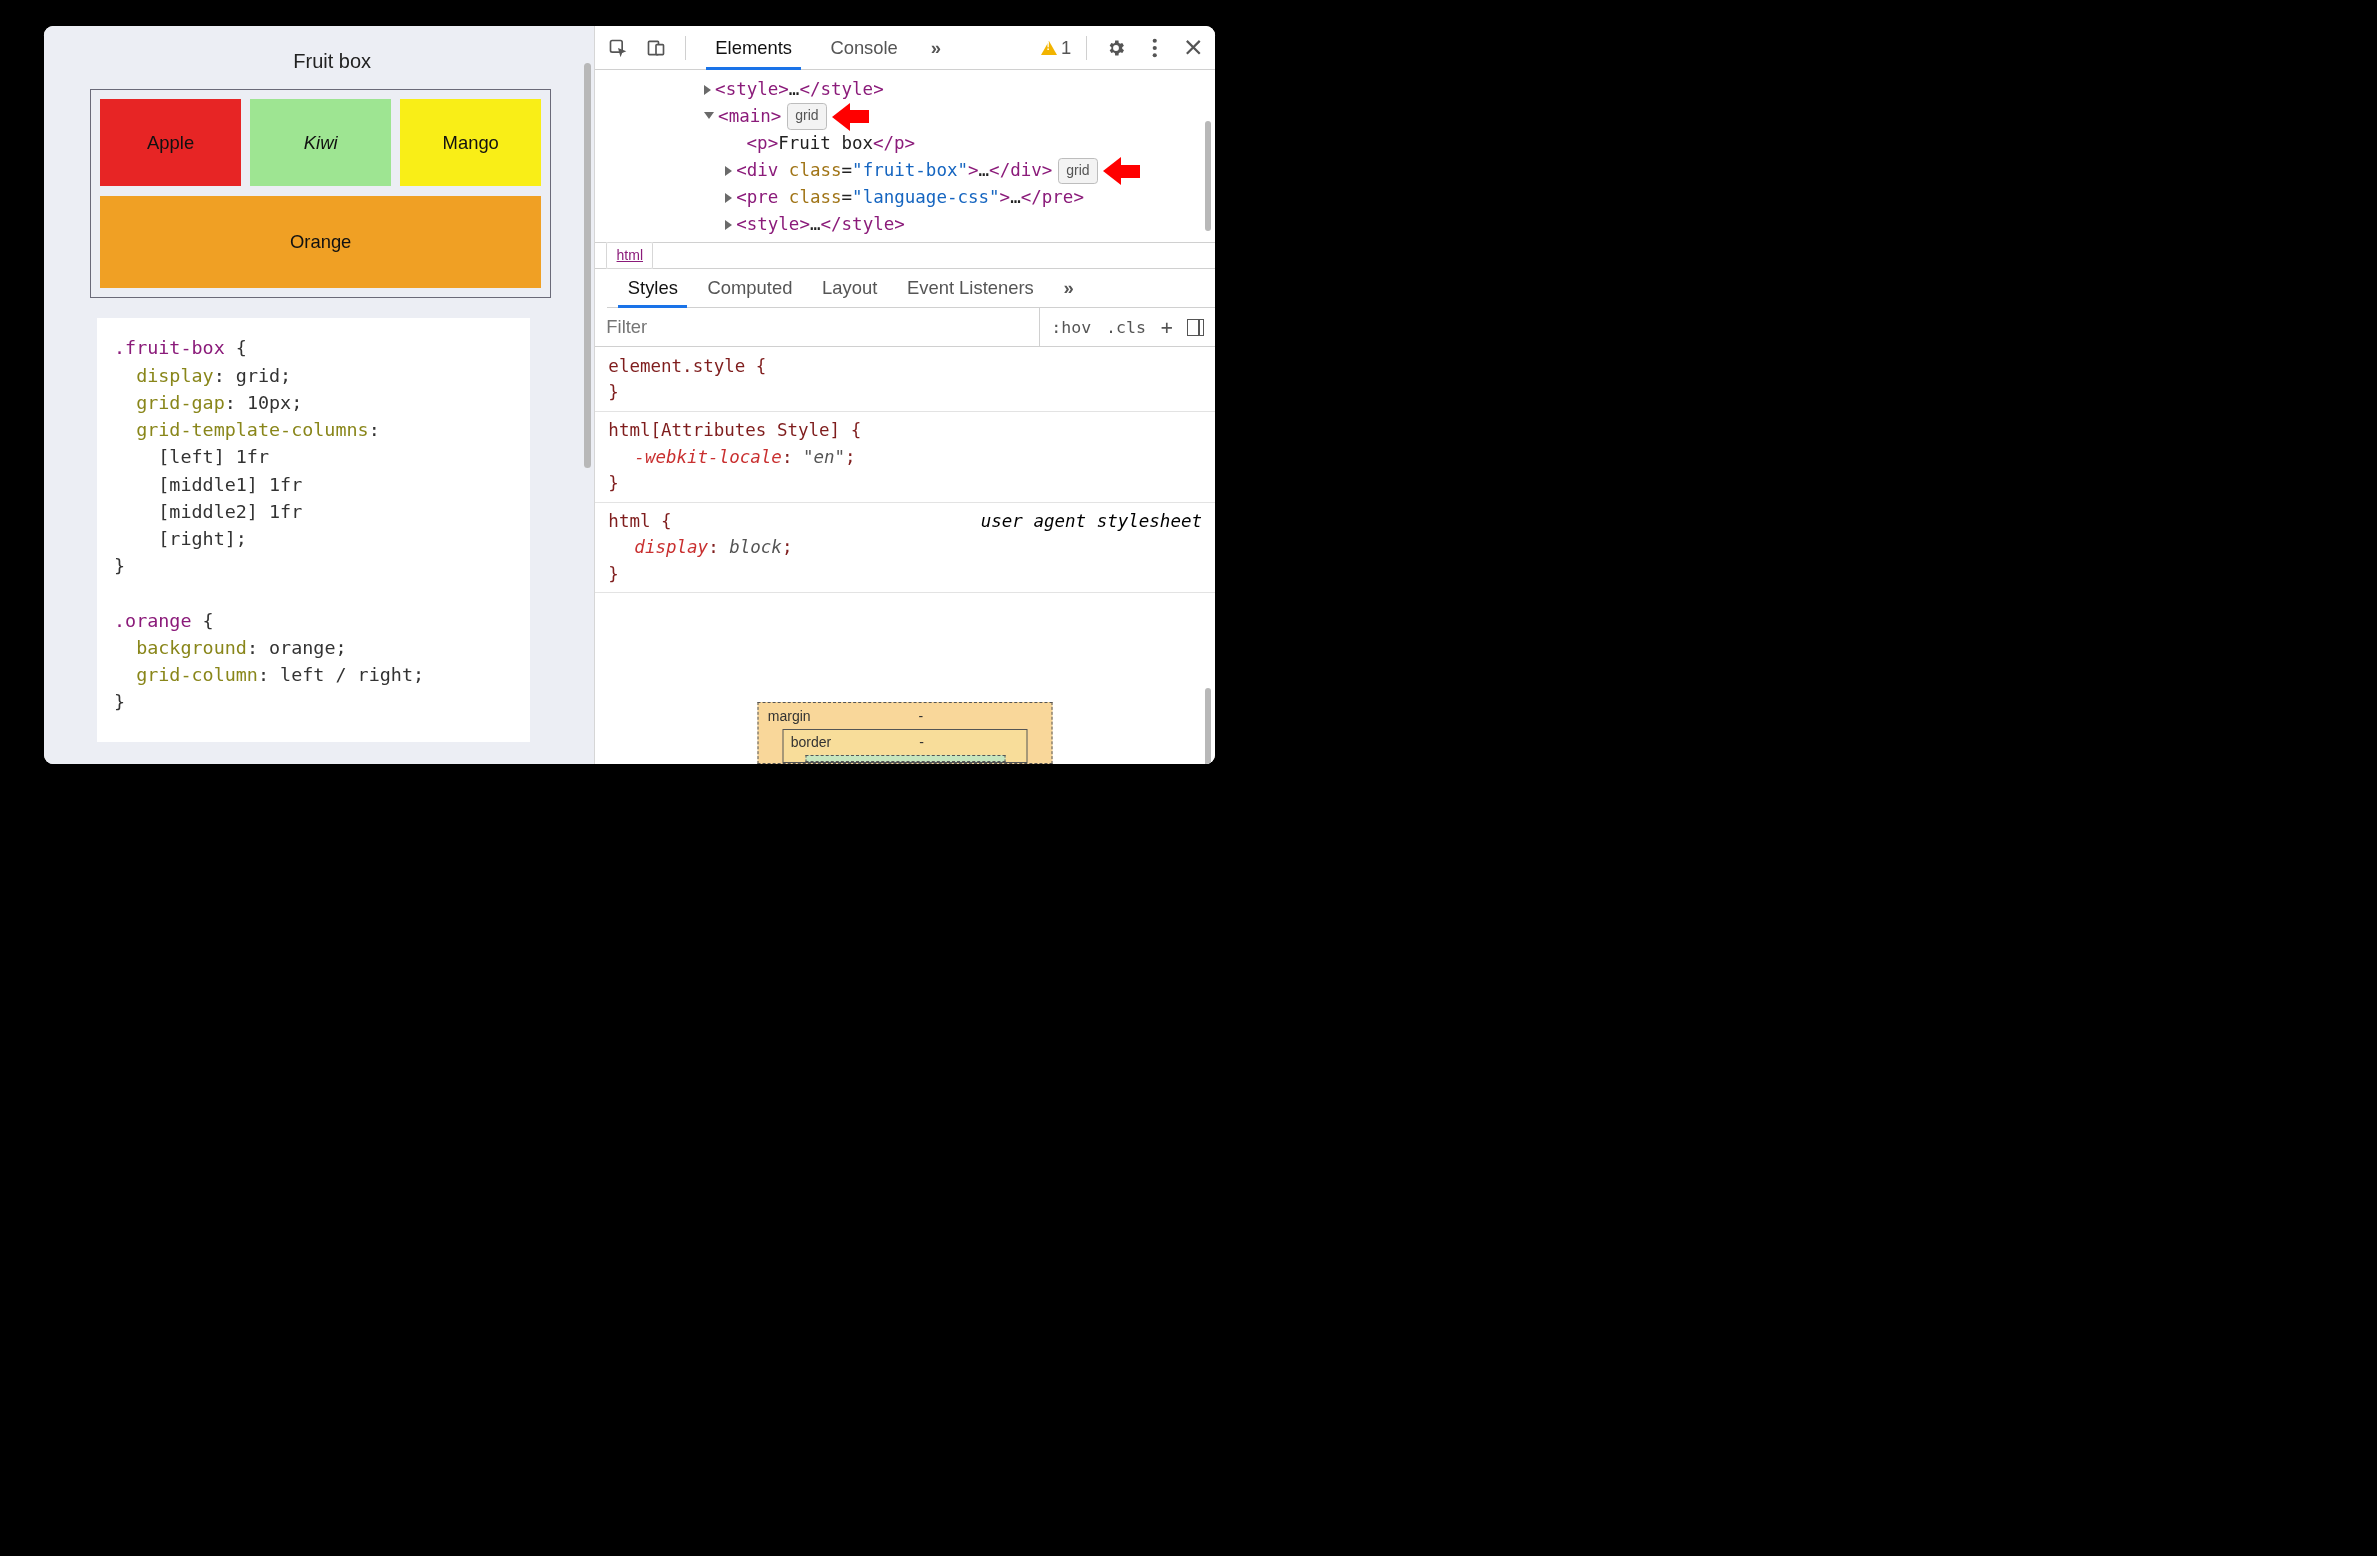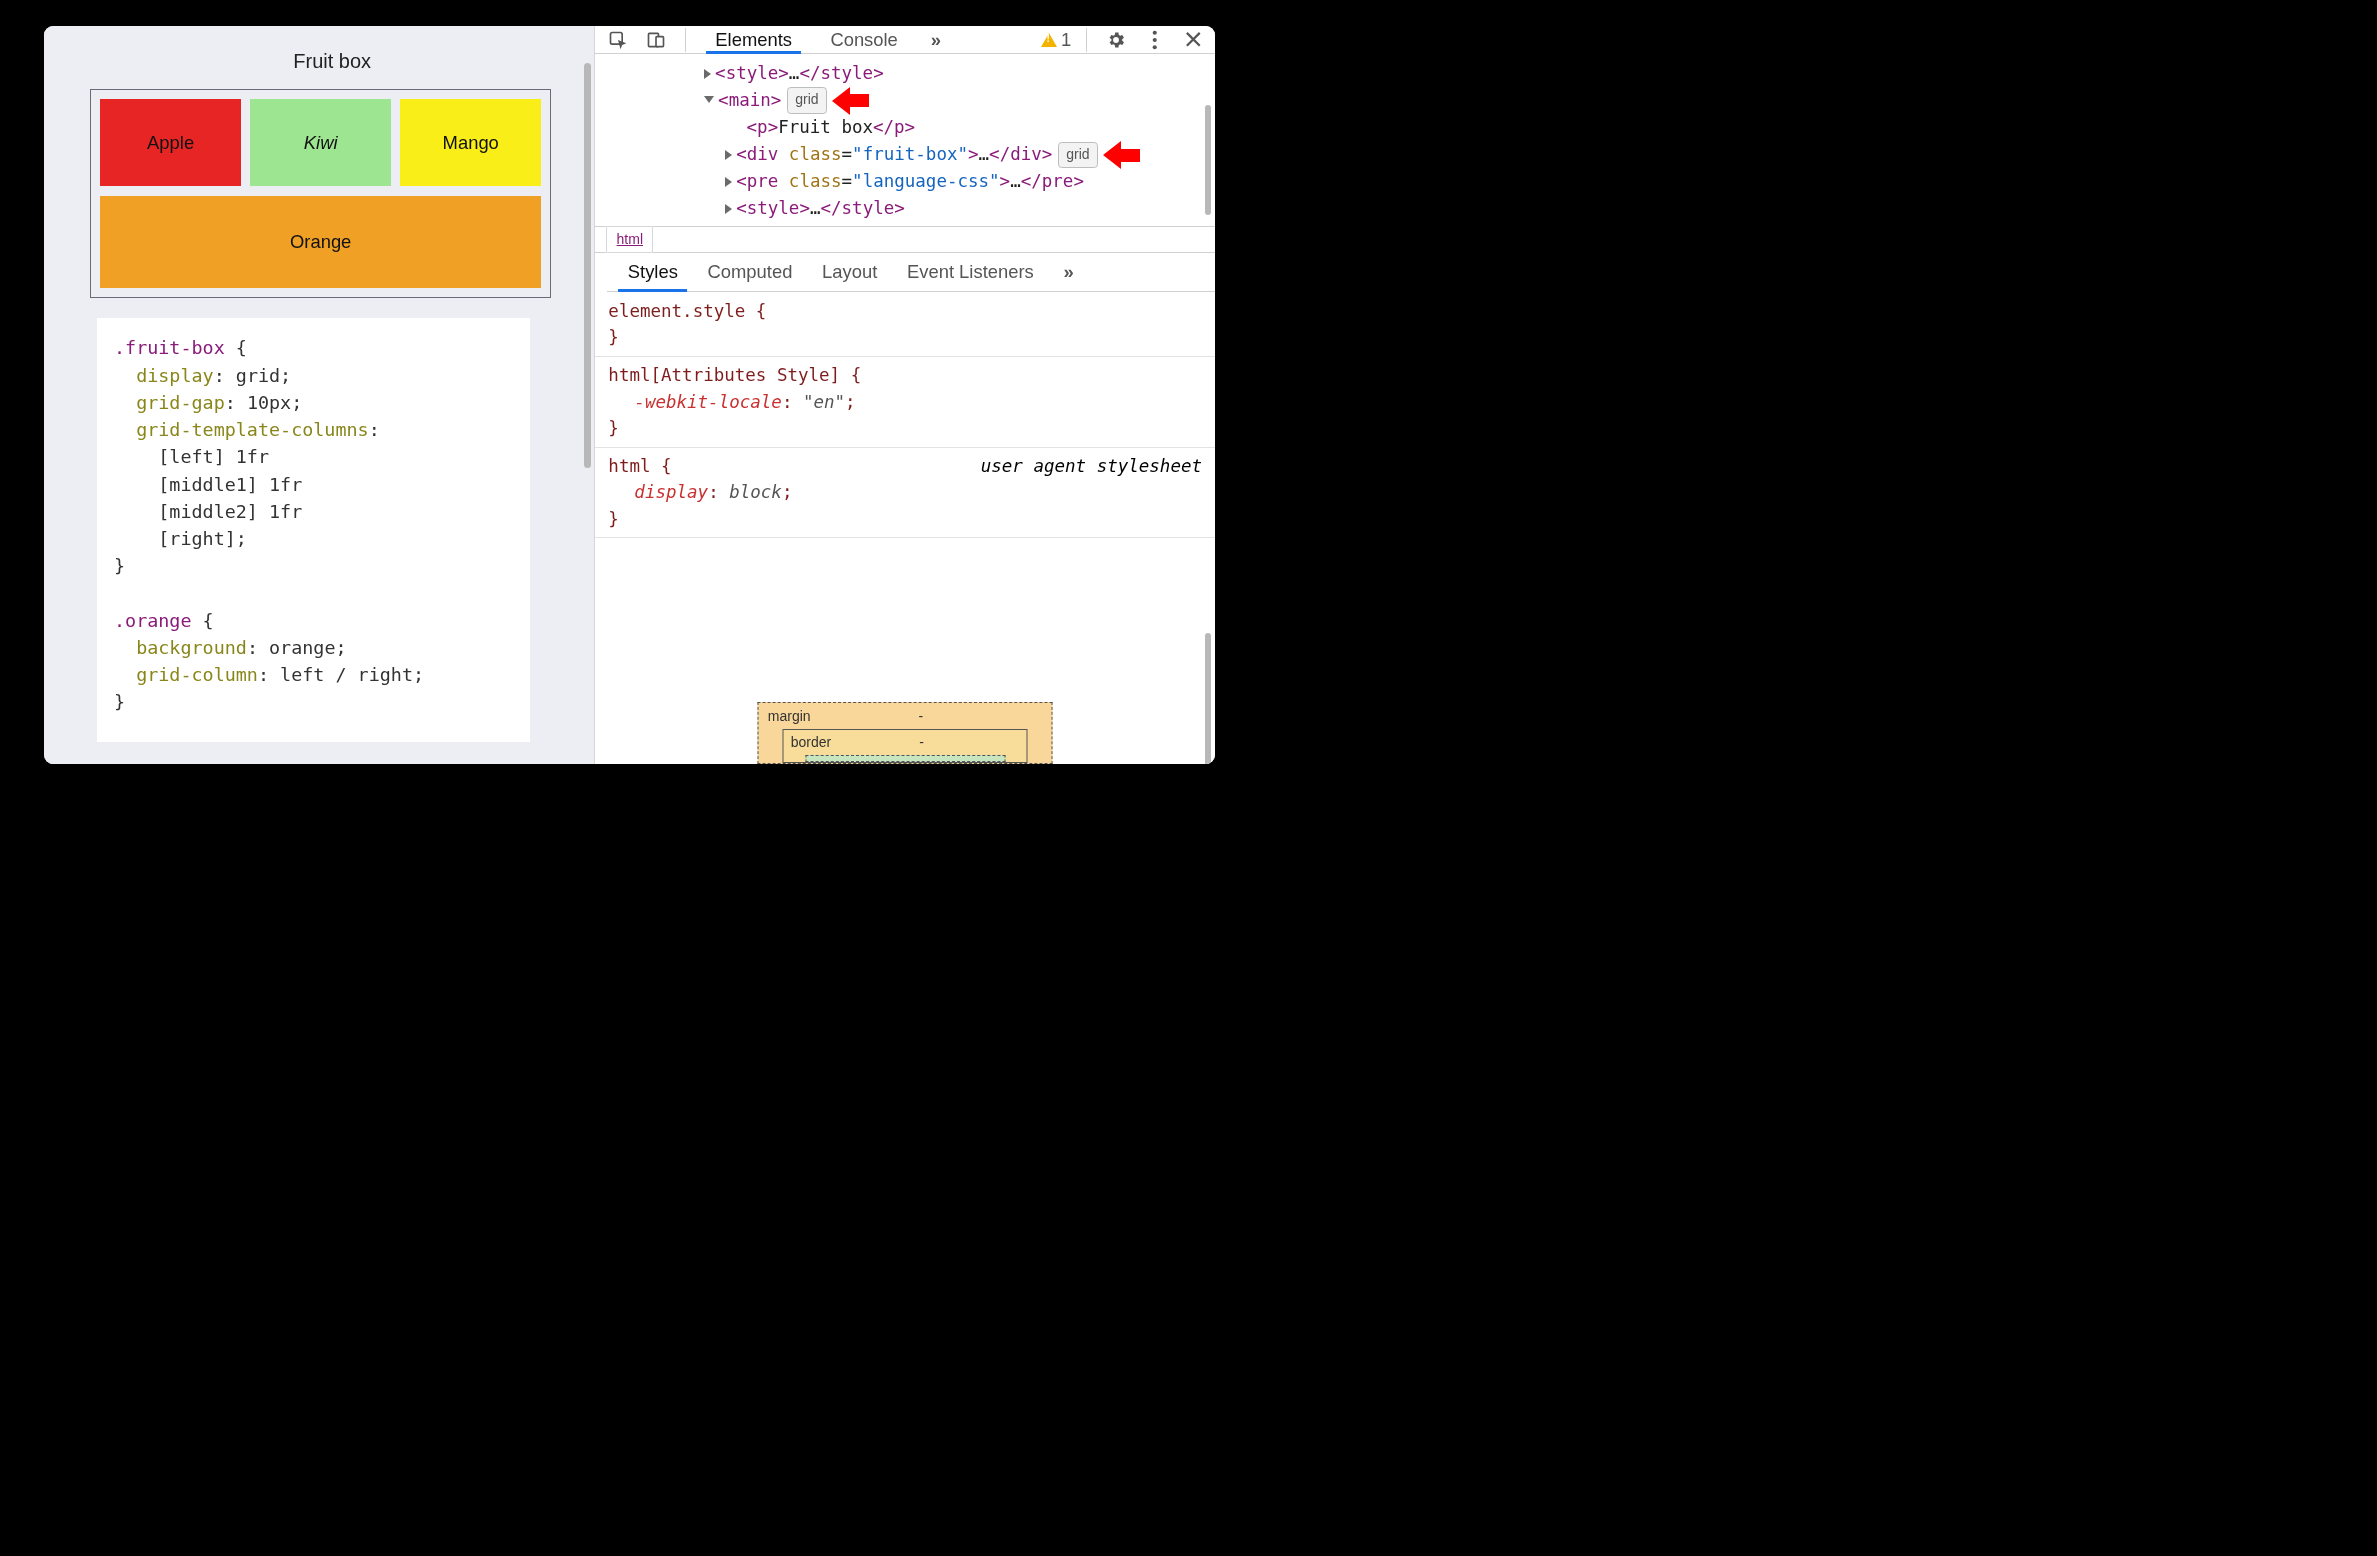--- a/index.html
+++ b/index.html
@@ -93,21 +93,21 @@
     border-left:0.9px solid #d6d6d6;
     font-size:17.5px;
     color:#333;
     position:relative;
   }
 
   
   .devtools-tabbar {
     display:flex;
     align-items:center;
-    height:28px;
+    height:44px;
     border-bottom:0.9px solid #d0d0d0;
     padding:0 7.4px;
     gap:9px;
     font-size:18.4px;
     color:#555;
   }
   .tb-icon {
     width:29.5px; height:29.5px; display:flex; align-items:center; justify-content:center;
     color:#555;
   }
@@ -395,20 +395,29 @@
       </div>
 
       <div class="styles-tabbar">
         <div class="stab active">Styles</div>
         <div class="stab">Computed</div>
         <div class="stab">Layout</div>
         <div class="stab">Event Listeners</div>
         <div class="stab" style="font-weight:bold;letter-spacing:1.8px">»</div>
       </div>
 
+      <div class="filter-row">
+        <input class="filter-input" placeholder="Filter" style="">
+        <div class="filter-tools">
+          <span>:hov</span>
+          <span>.cls</span>
+          <span class="plus">+</span>
+          <span class="panel-toggle"></span>
+        </div>
+      </div>
 
       <div class="rules">
         <div class="rule-block">
           <span class="sel2 ital">element.style {</span><br>
           <span class="sel2 ital">}</span>
         </div>
         <div class="rule-block">
           <span class="sel2 ital">html[Attributes Style] {</span><br>
           <span class="indent"><span class="propc">-webkit-locale</span><span class="ital">: </span><span class="valc">"en"</span><span class="ital">;</span></span>
           <span class="sel2 ital">}</span>

